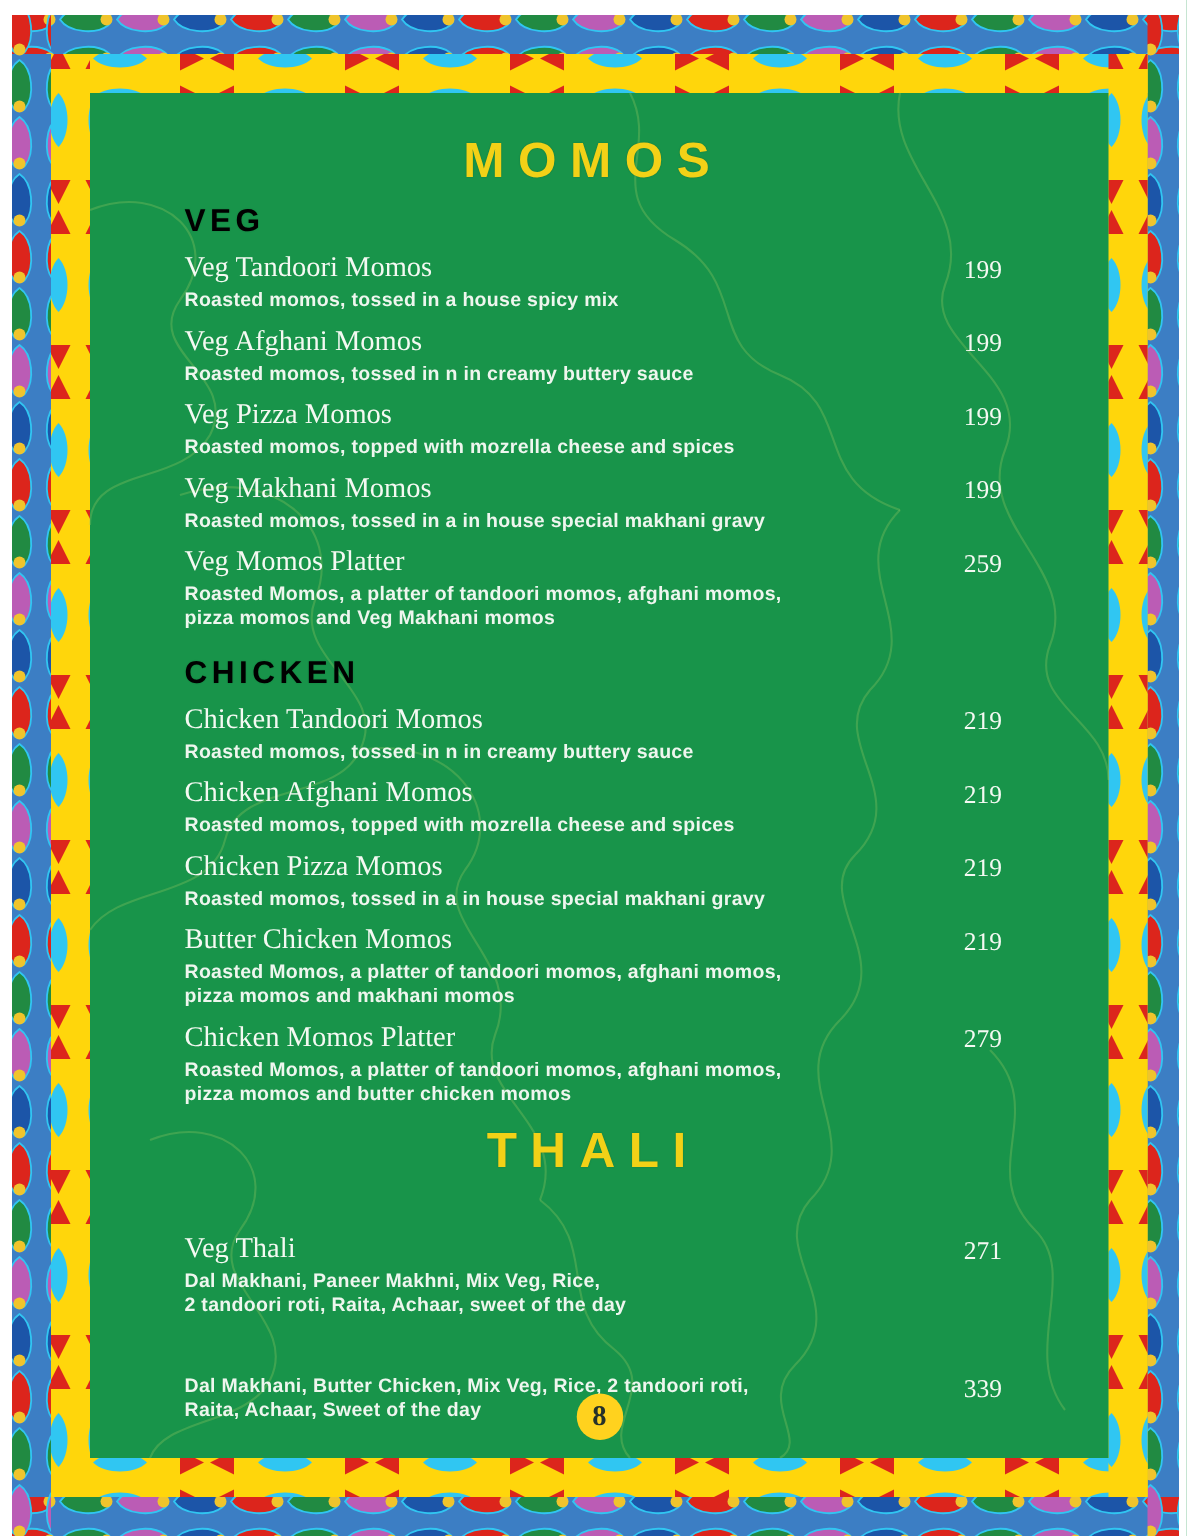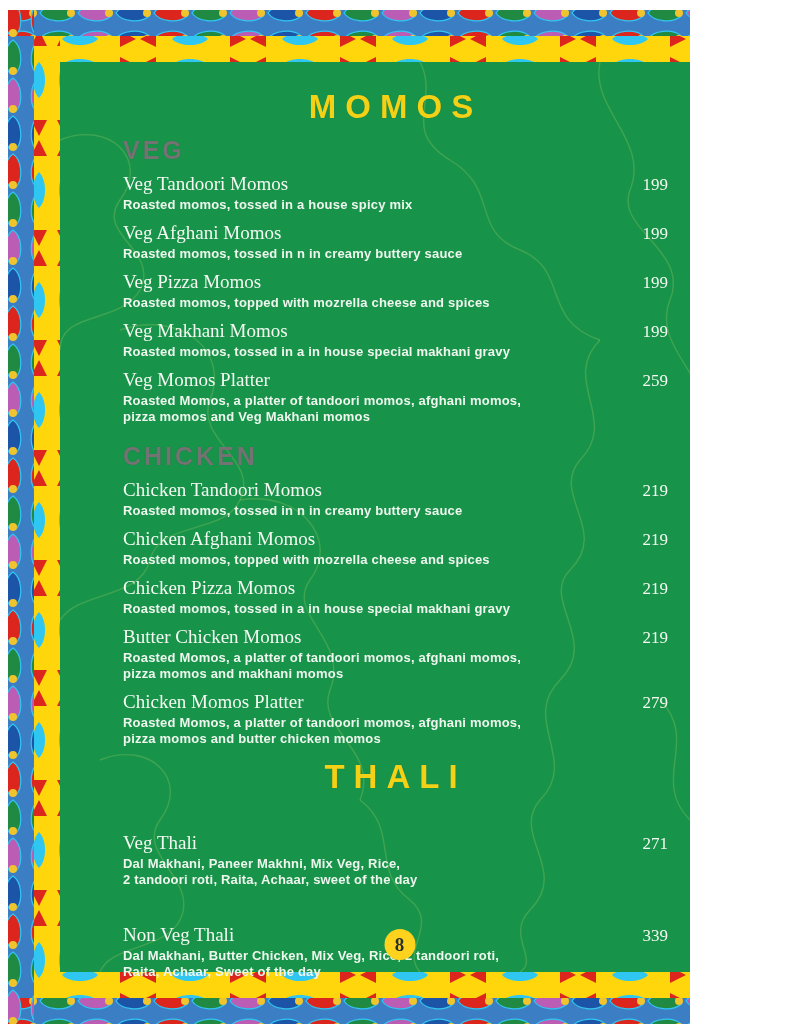--- a/index.html
+++ b/index.html
@@ -1,24 +1,24 @@
 <!DOCTYPE html>
 <html><head>
 <meta charset="utf-8">
 <style>
   html,body{margin:0;padding:0;background:#ffffff;}
-  .stage{position:relative;width:690px;height:1024px;background:#ffffff;overflow:hidden;
+  .stage{position:relative;width:786px;height:1024px;background:#ffffff;overflow:hidden;
          font-family:"Liberation Sans","DejaVu Sans",sans-serif;text-decoration:underline;}
   .frame-svg{position:absolute;left:0;top:0;width:791px;height:1024px;display:block;}
   .content{position:absolute;left:60px;top:62px;width:679px;height:910px;box-sizing:border-box;
            padding:12px 71px 0 63px;color:#ffffff;}
   .menu-title{font-size:33px;font-weight:bold;letter-spacing:9px;text-align:center;color:#f2d117;
               margin:14px 0 6px;text-shadow:0 0 1px rgba(0,0,0,.25);}
   .menu-title.thali{margin-top:10px;margin-bottom:24px;}
-  .section-heading{font-size:25px;font-weight:bold;letter-spacing:3px;color:#737373;
+  .section-heading{font-size:21px;font-weight:bold;letter-spacing:3px;color:#000000;
                    margin:10px 0 8px;text-shadow:0 0 1px rgba(0,0,0,.2);}
   .section-heading.chicken{margin-top:16px;}
   .item{display:flex;justify-content:space-between;align-items:flex-start;margin-bottom:9px;gap:44px;}
   .item.thali-item{margin-bottom:24px;margin-top:36px;}
   .item-text{max-width:480px;}
   .item-name{font-family:"Liberation Serif","DejaVu Serif",serif;font-size:19px;line-height:1.15;
              color:#f4f9f2;}
   .item-desc{font-size:13px;font-weight:600;line-height:1.25;color:#eef6ee;white-space:pre-line;
              margin-top:2px;letter-spacing:.2px;}
   .item-price{font-family:"Liberation Serif","DejaVu Serif",serif;font-size:17px;color:#f4f9f2;
@@ -196,21 +196,20 @@
     <div class="item thali-item">
       <div class="item-text">
         <div class="item-name">Veg Thali</div>
         <div class="item-desc">Dal Makhani, Paneer Makhni, Mix Veg, Rice,
 2 tandoori roti, Raita, Achaar, sweet of the day</div>
       </div>
       <div class="item-price">271</div>
     </div>
     <div class="item thali-item">
       <div class="item-text">
-        <div class="item-name">Non Veg Thali</div>
         <div class="item-desc">Dal Makhani, Butter Chicken, Mix Veg, Rice, 2 tandoori roti,
 Raita, Achaar, Sweet of the day</div>
       </div>
       <div class="item-price">339</div>
     </div>
 
     <div class="page-badge">8</div>
   </div>
 </div>
 

